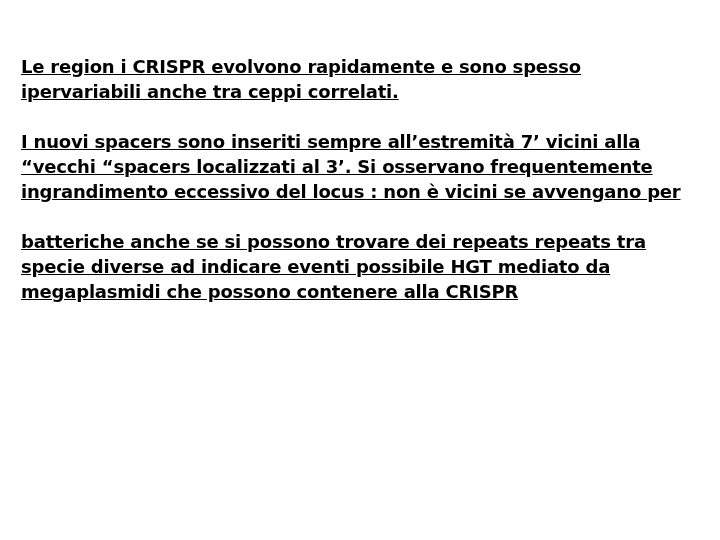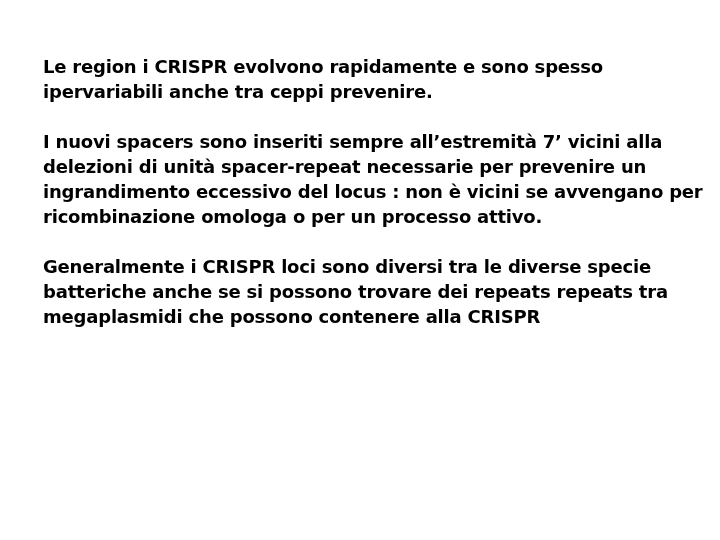--- a/index.html
+++ b/index.html
@@ -10,52 +10,52 @@
   body {
     width: 720px;
     height: 540px;
     overflow: hidden;
     font-family: "DejaVu Sans", sans-serif;
   }
   .slide {
     width: 720px;
     height: 540px;
     box-sizing: border-box;
-    padding: 54px 28px 0 43px;
+    padding: 54px 28px 0 21px;
     background: #ffffff;
     color: #000000;
+    text-decoration: underline;
   }
   .paragraph {
     margin: 0 0 25px 0;
   }
   .text-line {
     font-size: 18px;
     line-height: 25px;
     font-weight: 700;
     letter-spacing: -0.2px;
     white-space: nowrap;
     color: #000000;
   }
 </style>
 </head>
 <body>
 
 <div class="slide">
 
   <div class="paragraph">
     <div class="text-line">Le region i CRISPR evolvono rapidamente e sono spesso</div>
-    <div class="text-line">ipervariabili anche tra ceppi prevenire.</div>
+    <div class="text-line">ipervariabili anche tra ceppi correlati.</div>
   </div>
 
   <div class="paragraph">
     <div class="text-line">I nuovi spacers sono inseriti sempre all’estremità 7’ vicini alla</div>
-    <div class="text-line">delezioni di unità spacer-repeat necessarie per prevenire un</div>
+    <div class="text-line">“vecchi “spacers localizzati al 3’. Si osservano frequentemente</div>
     <div class="text-line">ingrandimento eccessivo del locus : non è vicini se avvengano per</div>
-    <div class="text-line">ricombinazione omologa o per un processo attivo.</div>
   </div>
 
   <div class="paragraph">
-    <div class="text-line">Generalmente i CRISPR loci sono diversi tra le diverse specie</div>
     <div class="text-line">batteriche anche se si possono trovare dei repeats repeats tra</div>
+    <div class="text-line">specie diverse ad indicare eventi possibile HGT mediato da</div>
     <div class="text-line">megaplasmidi che possono contenere alla CRISPR</div>
   </div>
 
 </div>
 
 </body></html>

